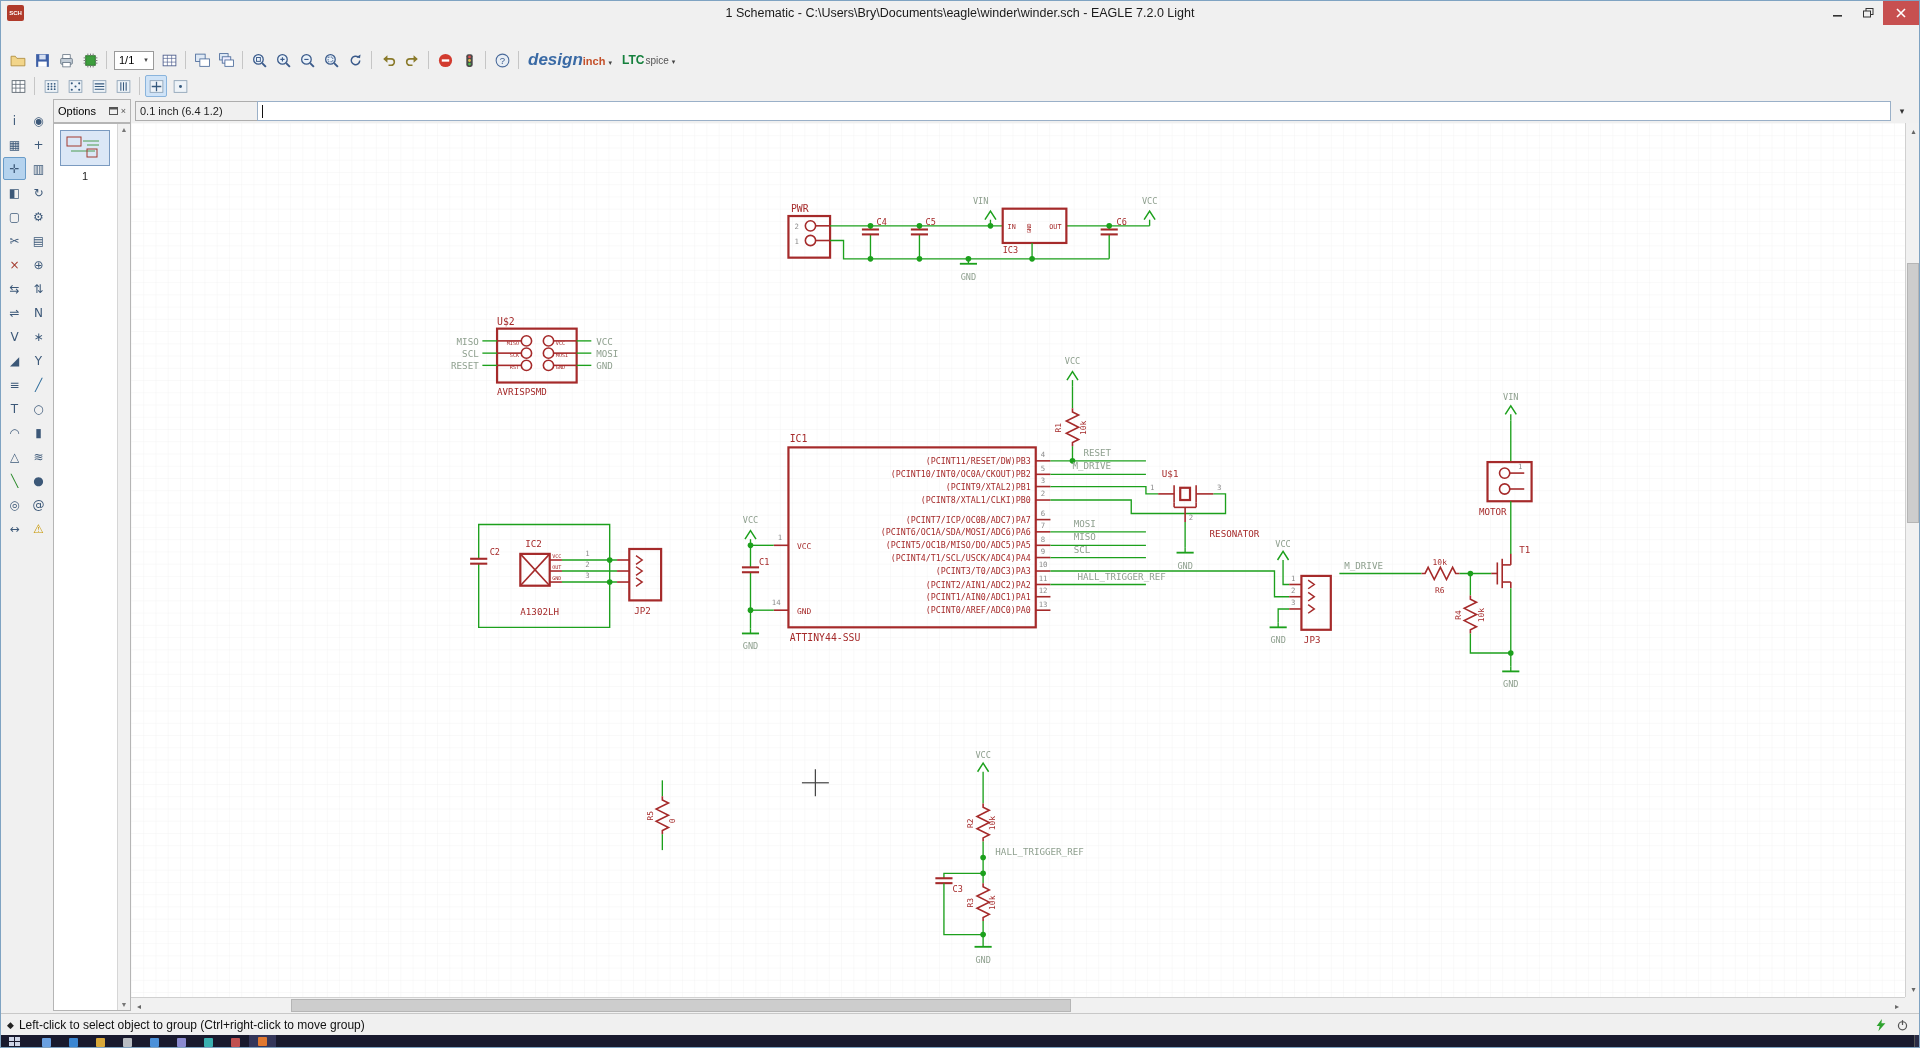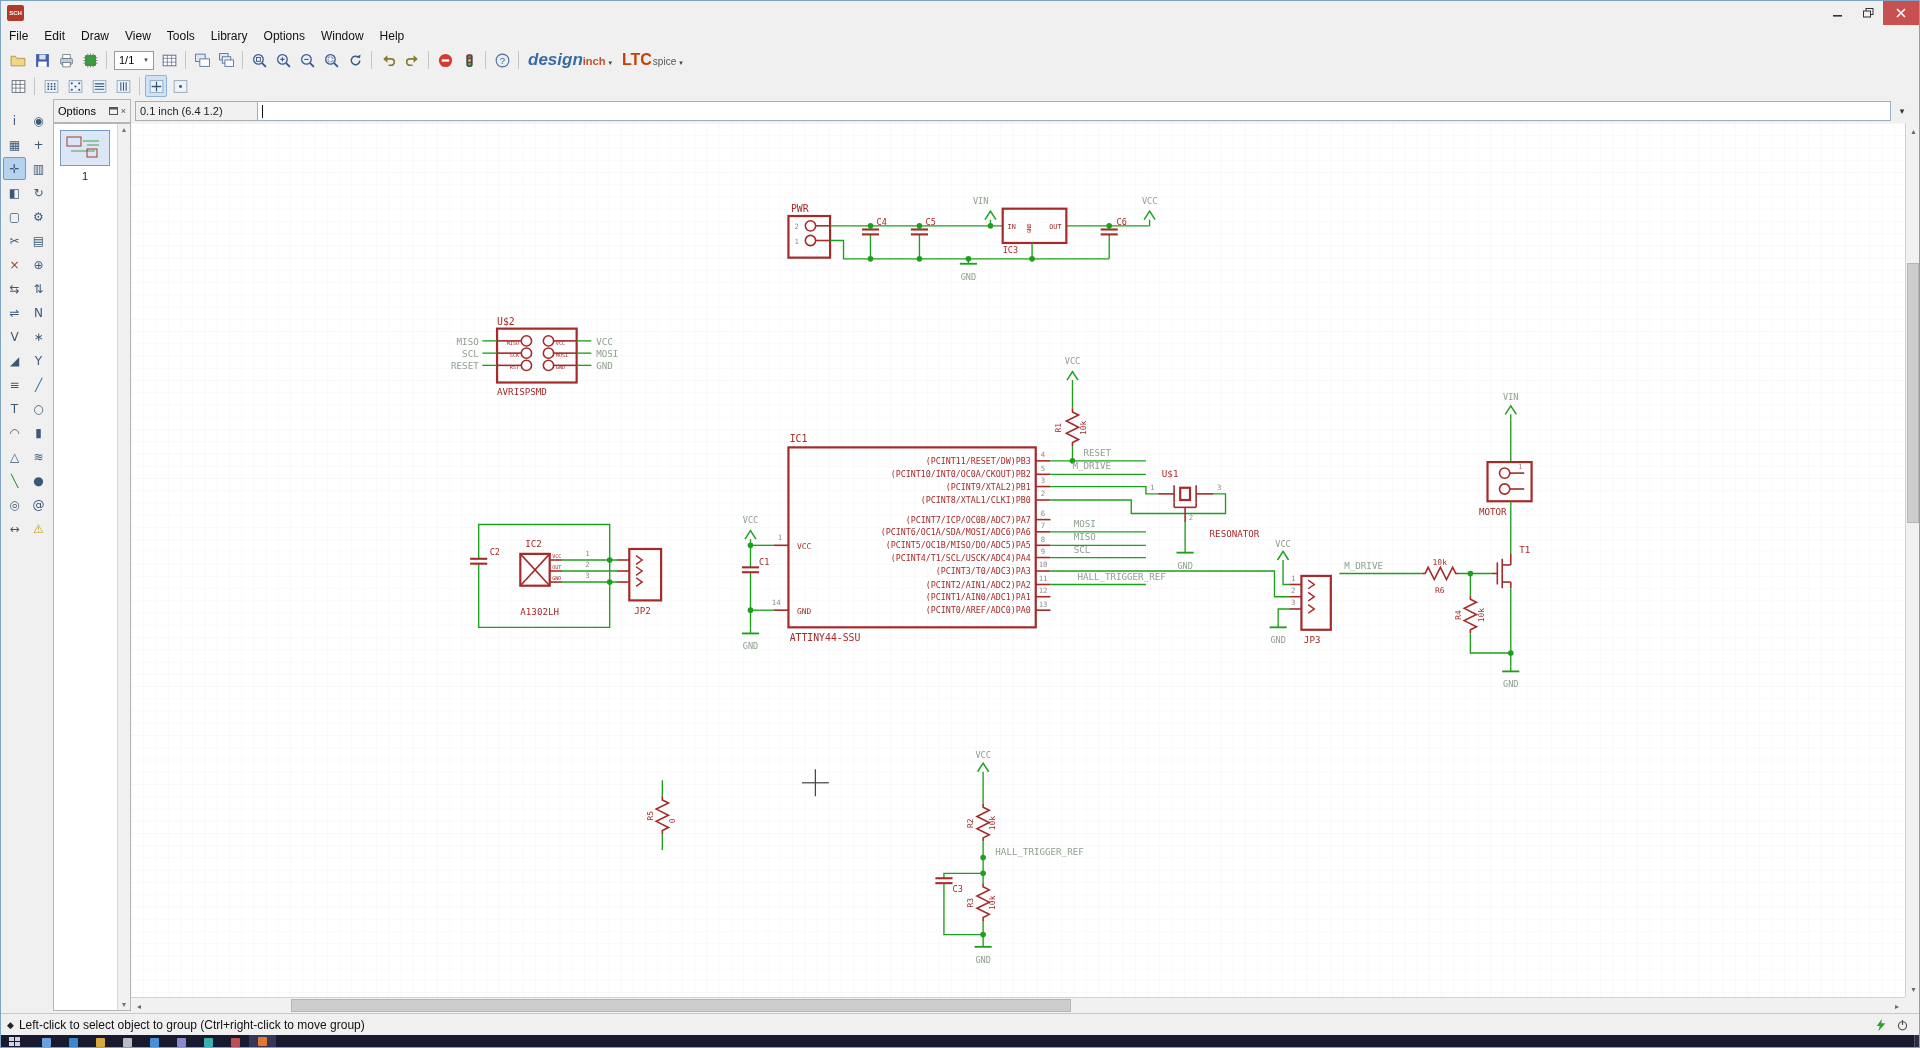--- a/index.html
+++ b/index.html
@@ -23,21 +23,21 @@
   #toolbar2{top:72px;height:26px;}
   .tb-btn{width:22px;height:22px;margin:0 1px;display:flex;align-items:center;justify-content:center;border:1px solid transparent;border-radius:2px;}
   .tb-btn.pressed{background:#cfe3f7;border-color:#8ab4dc;}
   .tb-sep{width:1px;height:18px;background:#c6c6c6;margin:0 4px;}
   .tb-combo{display:flex;align-items:center;border:1px solid #9a9a9a;background:#fff;height:19px;padding:0 4px;font-size:11px;margin:0 3px;min-width:40px;}
   .tb-combo .caret{margin-left:10px;}
   .caret{font-size:7px;color:#444;margin-left:3px;}
   .brand{display:flex;align-items:baseline;margin:0 5px;cursor:default;}
   .brand-a{font-style:italic;color:#3a6aa5;font-weight:bold;font-size:17px;}
   .brand-b{color:#c4502a;font-weight:bold;font-size:11px;}
-  .brand.ltc .brand-a{color:#c2410c;font-style:normal;font-size:16px;}
+  .brand.ltc .brand-a{color:#15803d;font-style:normal;font-size:12px;}
   .brand.ltc .brand-b{color:#555;font-size:10px;margin-left:1px;font-weight:normal;}
   
   .sheets-tab{position:absolute;left:52px;top:98px;width:78px;height:24px;background:#f0f0f0;border:1px solid #b5b5b5;
               display:flex;align-items:center;font-size:11px;padding:0 4px;}
   .sheets-tab .sp{margin-left:auto;display:flex;gap:3px;align-items:center;color:#555;font-size:9px;}
   .coord-box{position:absolute;left:134px;top:100px;width:134px;height:20px;border:1px solid #adadad;background:#f0f0f0;
              font-size:11px;display:flex;align-items:center;padding:0 4px;color:#222;}
   .cmd-input{position:absolute;left:256px;top:100px;right:28px;height:20px;background:#fff;border:1px solid #9ab0c8;
              display:flex;align-items:center;padding-left:4px;}
   .caret-line{width:1px;height:13px;background:#111;}
@@ -78,51 +78,41 @@
   .tb-app-ic{width:9px;height:9px;border-radius:1px;}
   .desk-sliver{margin-left:auto;width:5px;height:100%;background:#2a2b45;border-left:1px solid #555;}
 </style>
 </head>
 <body>
 
 <div class="app">
 
   <div class="titlebar">
     <div class="app-icon">SCH</div>
+    <div class="title-text">1 Schematic - C:\Users\Bry\Documents\eagle\winder\winder.sch - EAGLE 7.2.0 Light</div>
     <div class="win-controls">
       <div class="win-btn">
         <svg width="10" height="10">
             <rect x="0" y="7" width="9" height="1.6" fill="#333"></rect>
           </svg>
       </div>
       <div class="win-btn">
         <svg width="11" height="10">
             <rect x="3" y="0.5" width="7" height="6" fill="none" stroke="#333"></rect>
             <rect x="0.5" y="3" width="7" height="6" fill="#f0f0f0" stroke="#333"></rect>
           </svg>
       </div>
       <div class="win-btn win-close">
         <svg width="10" height="10">
             <path d="M1 1 L9 9 M9 1 L1 9" stroke="#fff" stroke-width="1.6"></path>
           </svg>
       </div>
     </div>
   </div>
 
-  <div class="menubar" id="menubar">
-      <div class="menu-item">File</div>
-      <div class="menu-item">Edit</div>
-      <div class="menu-item">Draw</div>
-      <div class="menu-item">View</div>
-      <div class="menu-item">Tools</div>
-      <div class="menu-item">Library</div>
-      <div class="menu-item">Options</div>
-      <div class="menu-item">Window</div>
-      <div class="menu-item">Help</div>
-    </div>
   <div class="toolbar" id="toolbar1">
       <div class="tb-btn">
         <svg width="17" height="17" viewBox="0 0 16 16">
           <path d="M1 13 V4 h4 l1.5 2 H14 v7 z" fill="#f2d58a" stroke="#ad8b3a" stroke-width="0.8"></path>
         </svg>
       </div>
       <div class="tb-btn">
         <svg width="17" height="17" viewBox="0 0 16 16">
           <rect x="2" y="2" width="12" height="12" fill="#3d5fa6"></rect>
           <rect x="5" y="2.5" width="6" height="4.5" fill="#d6e0f2"></rect>

